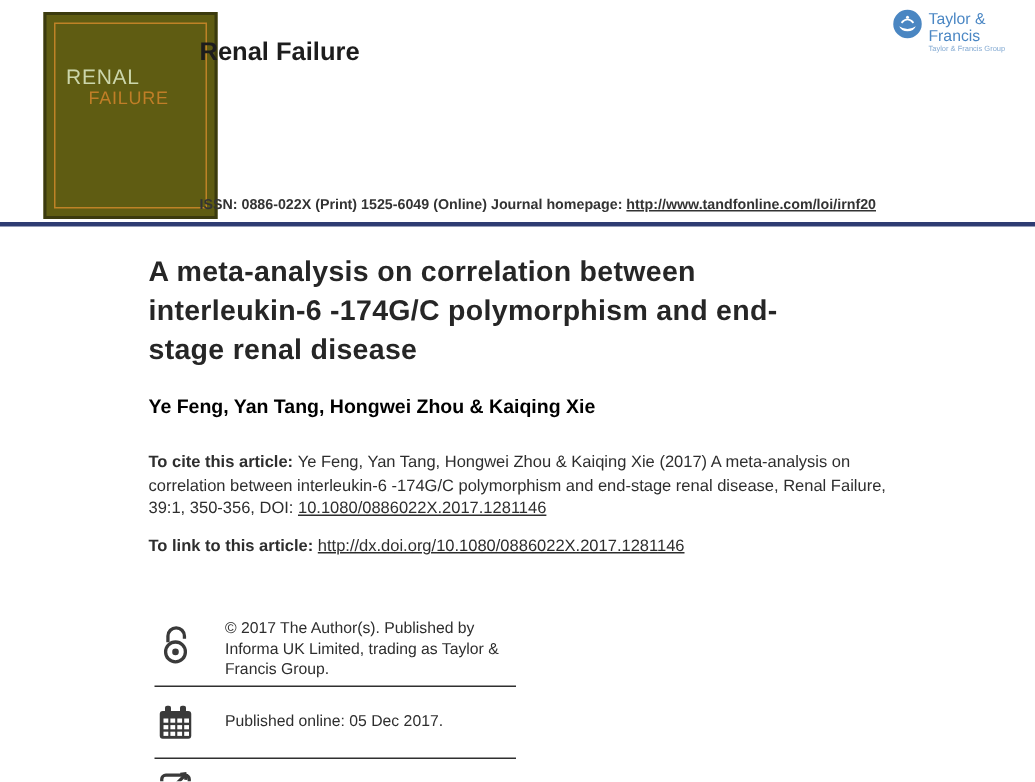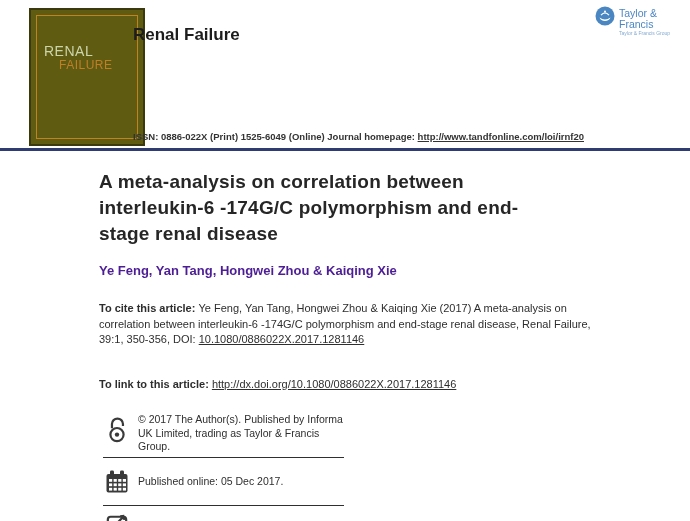--- a/index.html
+++ b/index.html
@@ -25,32 +25,32 @@
 
   .issn-line { position:absolute; left:133px; top:131px; font-size:9.5px; font-weight:700; color:#333;text-align:right; }
   .issn-line a { color:#333; text-decoration:underline; }
 
   .blue-rule { position:absolute; left:0; top:148px; width:690px; height:3px; background:#2e3c72; }
 
   
   .article-title { position:absolute; left:99px; top:169px; width:490px;
                    font-size:19px; line-height:26px; font-weight:700; color:#262626;
                    white-space:pre-line; letter-spacing:.2px; }
-  .authors { position:absolute; left:99px; top:263px; font-size:13px; font-weight:700; color:#4c1d95; }
+  .authors { position:absolute; left:99px; top:263px; font-size:13px; font-weight:700; color:#000000; }
 
   .cite { position:absolute; left:99px; top:301px; width:492px;
           font-size:11px; line-height:15.5px; color:#2e2e2e; }
   .cite .lbl, .link-line .lbl { font-weight:700; }
   .cite a, .link-line a { color:#2e2e2e; text-decoration:underline; }
 
-  .link-line { position:absolute; left:99px; top:358px; font-size:11px; color:#2e2e2e;margin-top:20px; }
+  .link-line { position:absolute; left:99px; top:358px; font-size:11px; color:#2e2e2e; }
 
   
   .meta { position:absolute; left:103px; top:409px; width:241px; }
-  .meta-row { display:flex; gap:8px; }
+  .meta-row { display:flex; gap:20px; }
   .meta-row.r1 { height:48px; }
   .meta-row.r2 { height:47px; align-items:center; }
   .meta-icon { flex:0 0 27px; display:flex; justify-content:center; }
   .meta-text { font-size:10.5px; line-height:13.5px; color:#2e2e2e; padding-top:4px; width:212px; }
   .meta-text.center { padding-top:0; }
   .meta hr { border:none; border-top:1.5px solid #2f2f2f; }
   .r1 .meta-icon { padding-top:6px; }
   .r3 { padding-top:8px; }
   svg.ico { stroke:#3a3a3a; fill:none; stroke-width:2.4; }
 </style>

